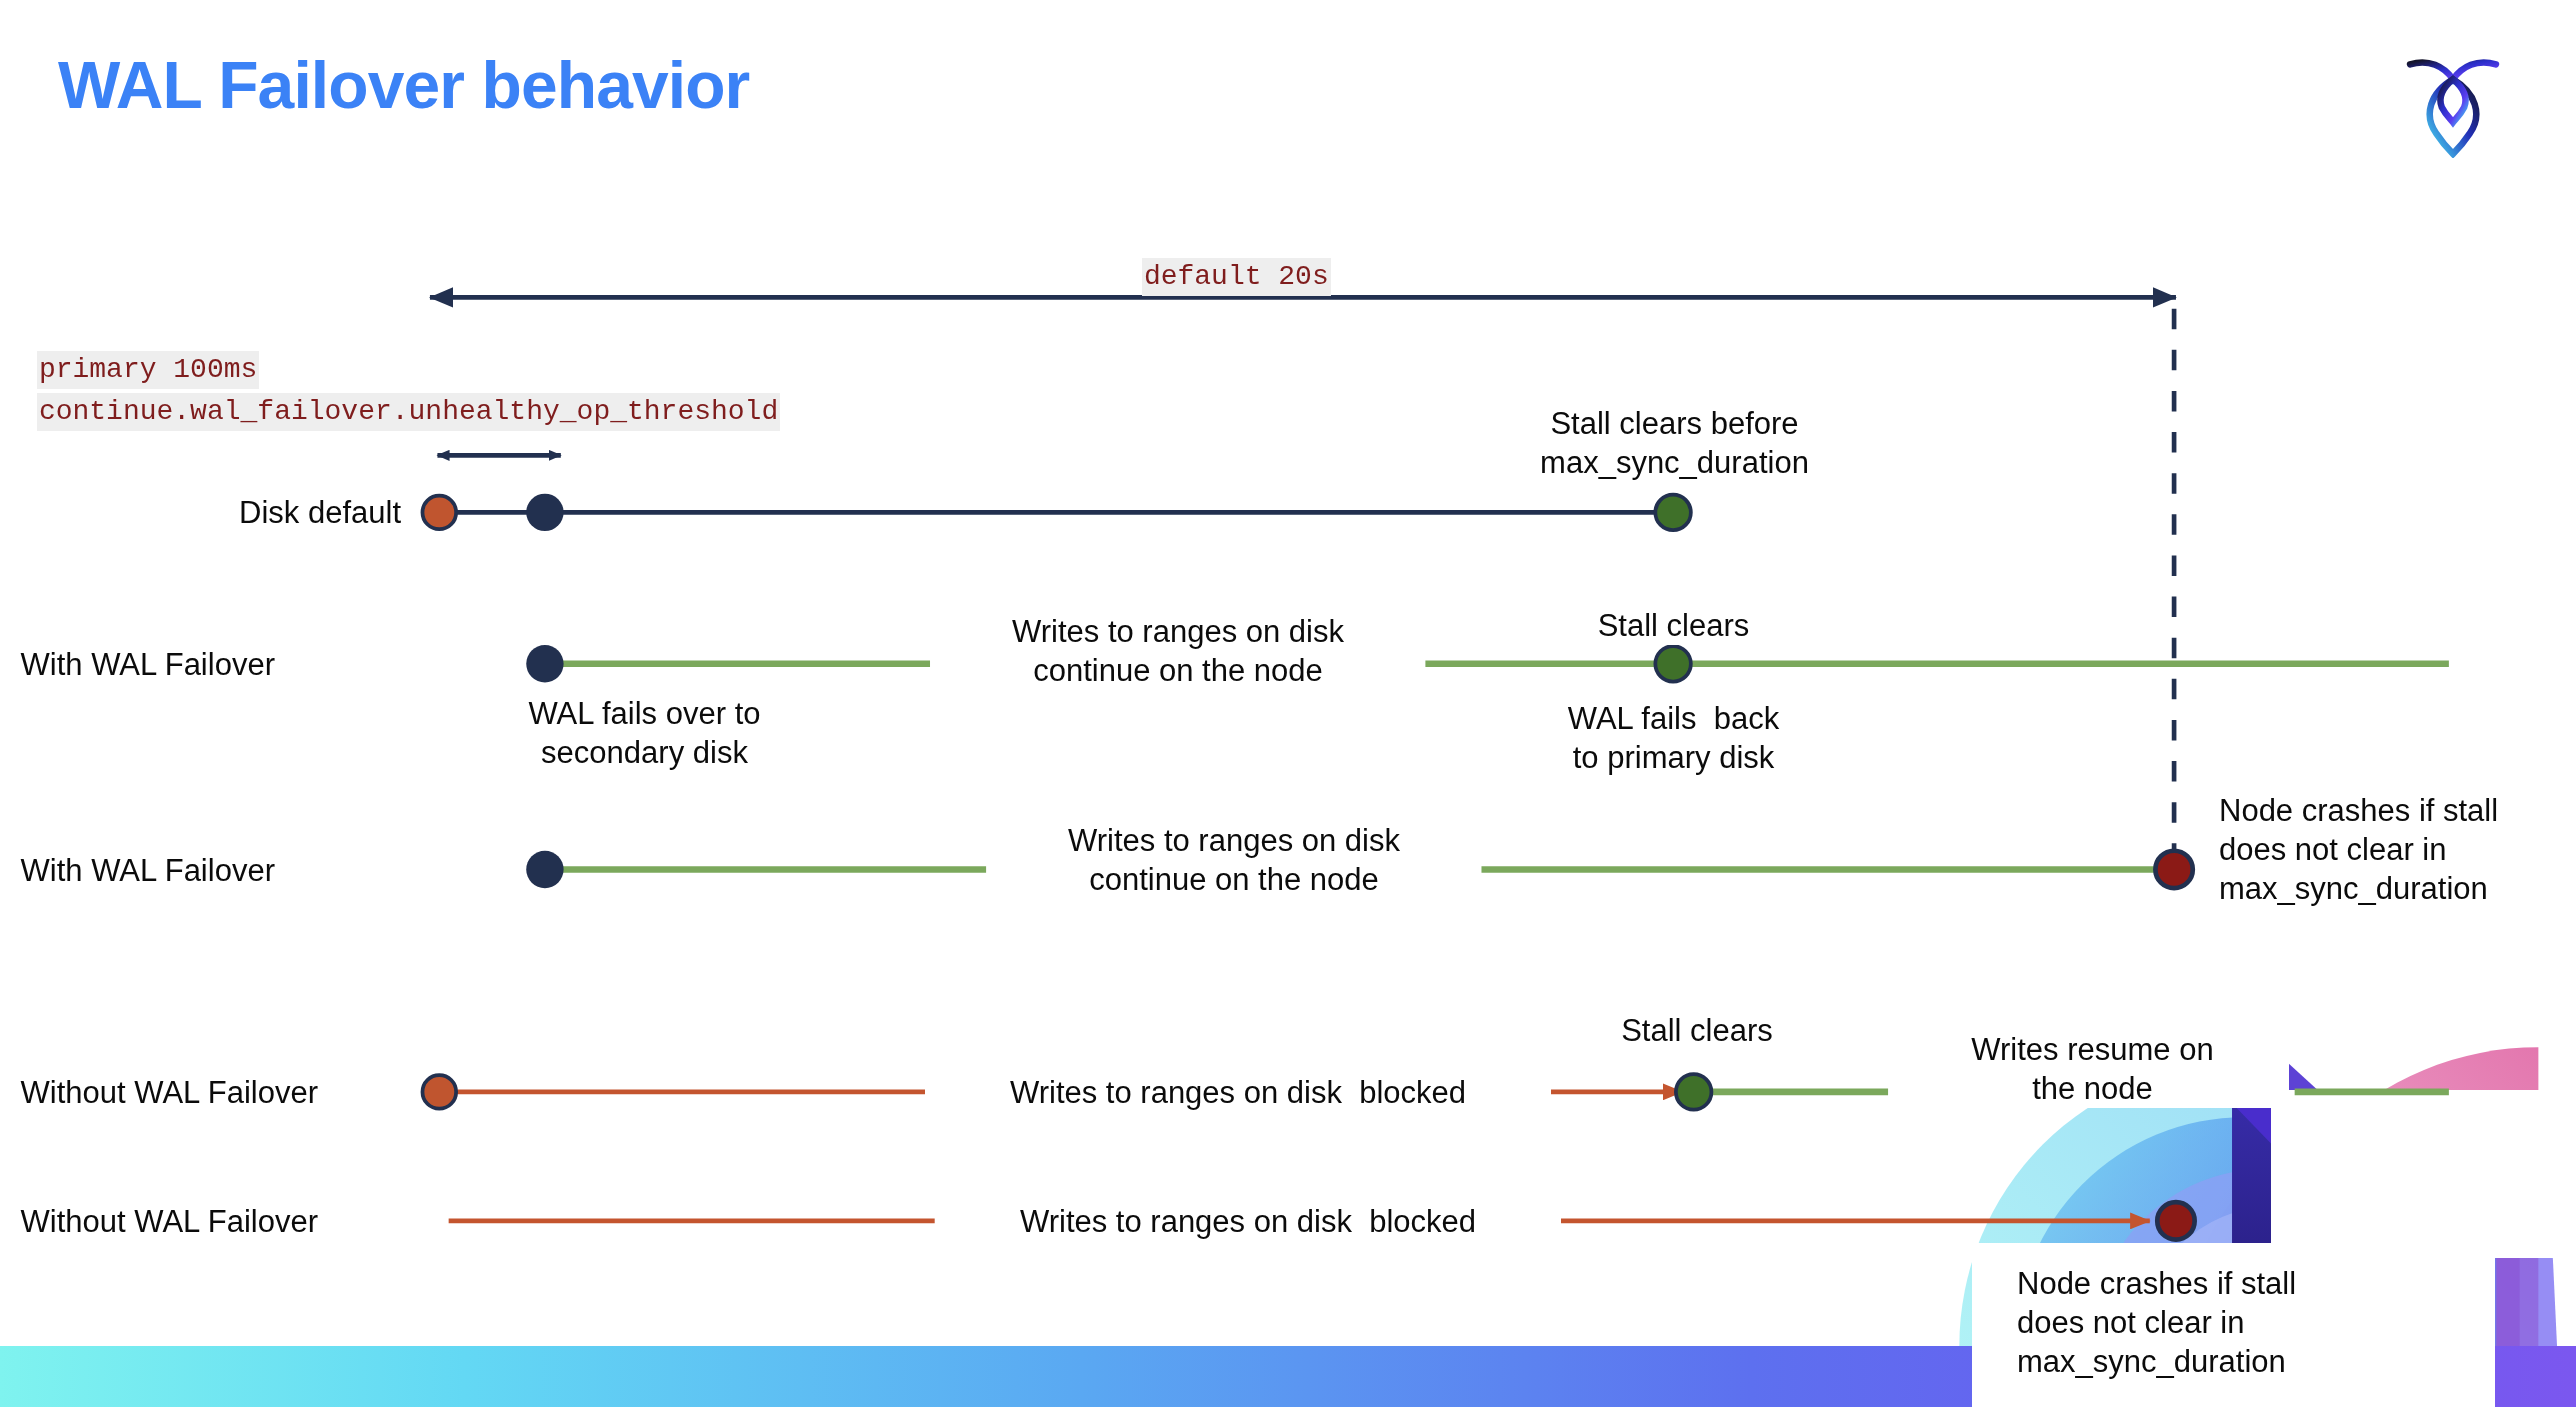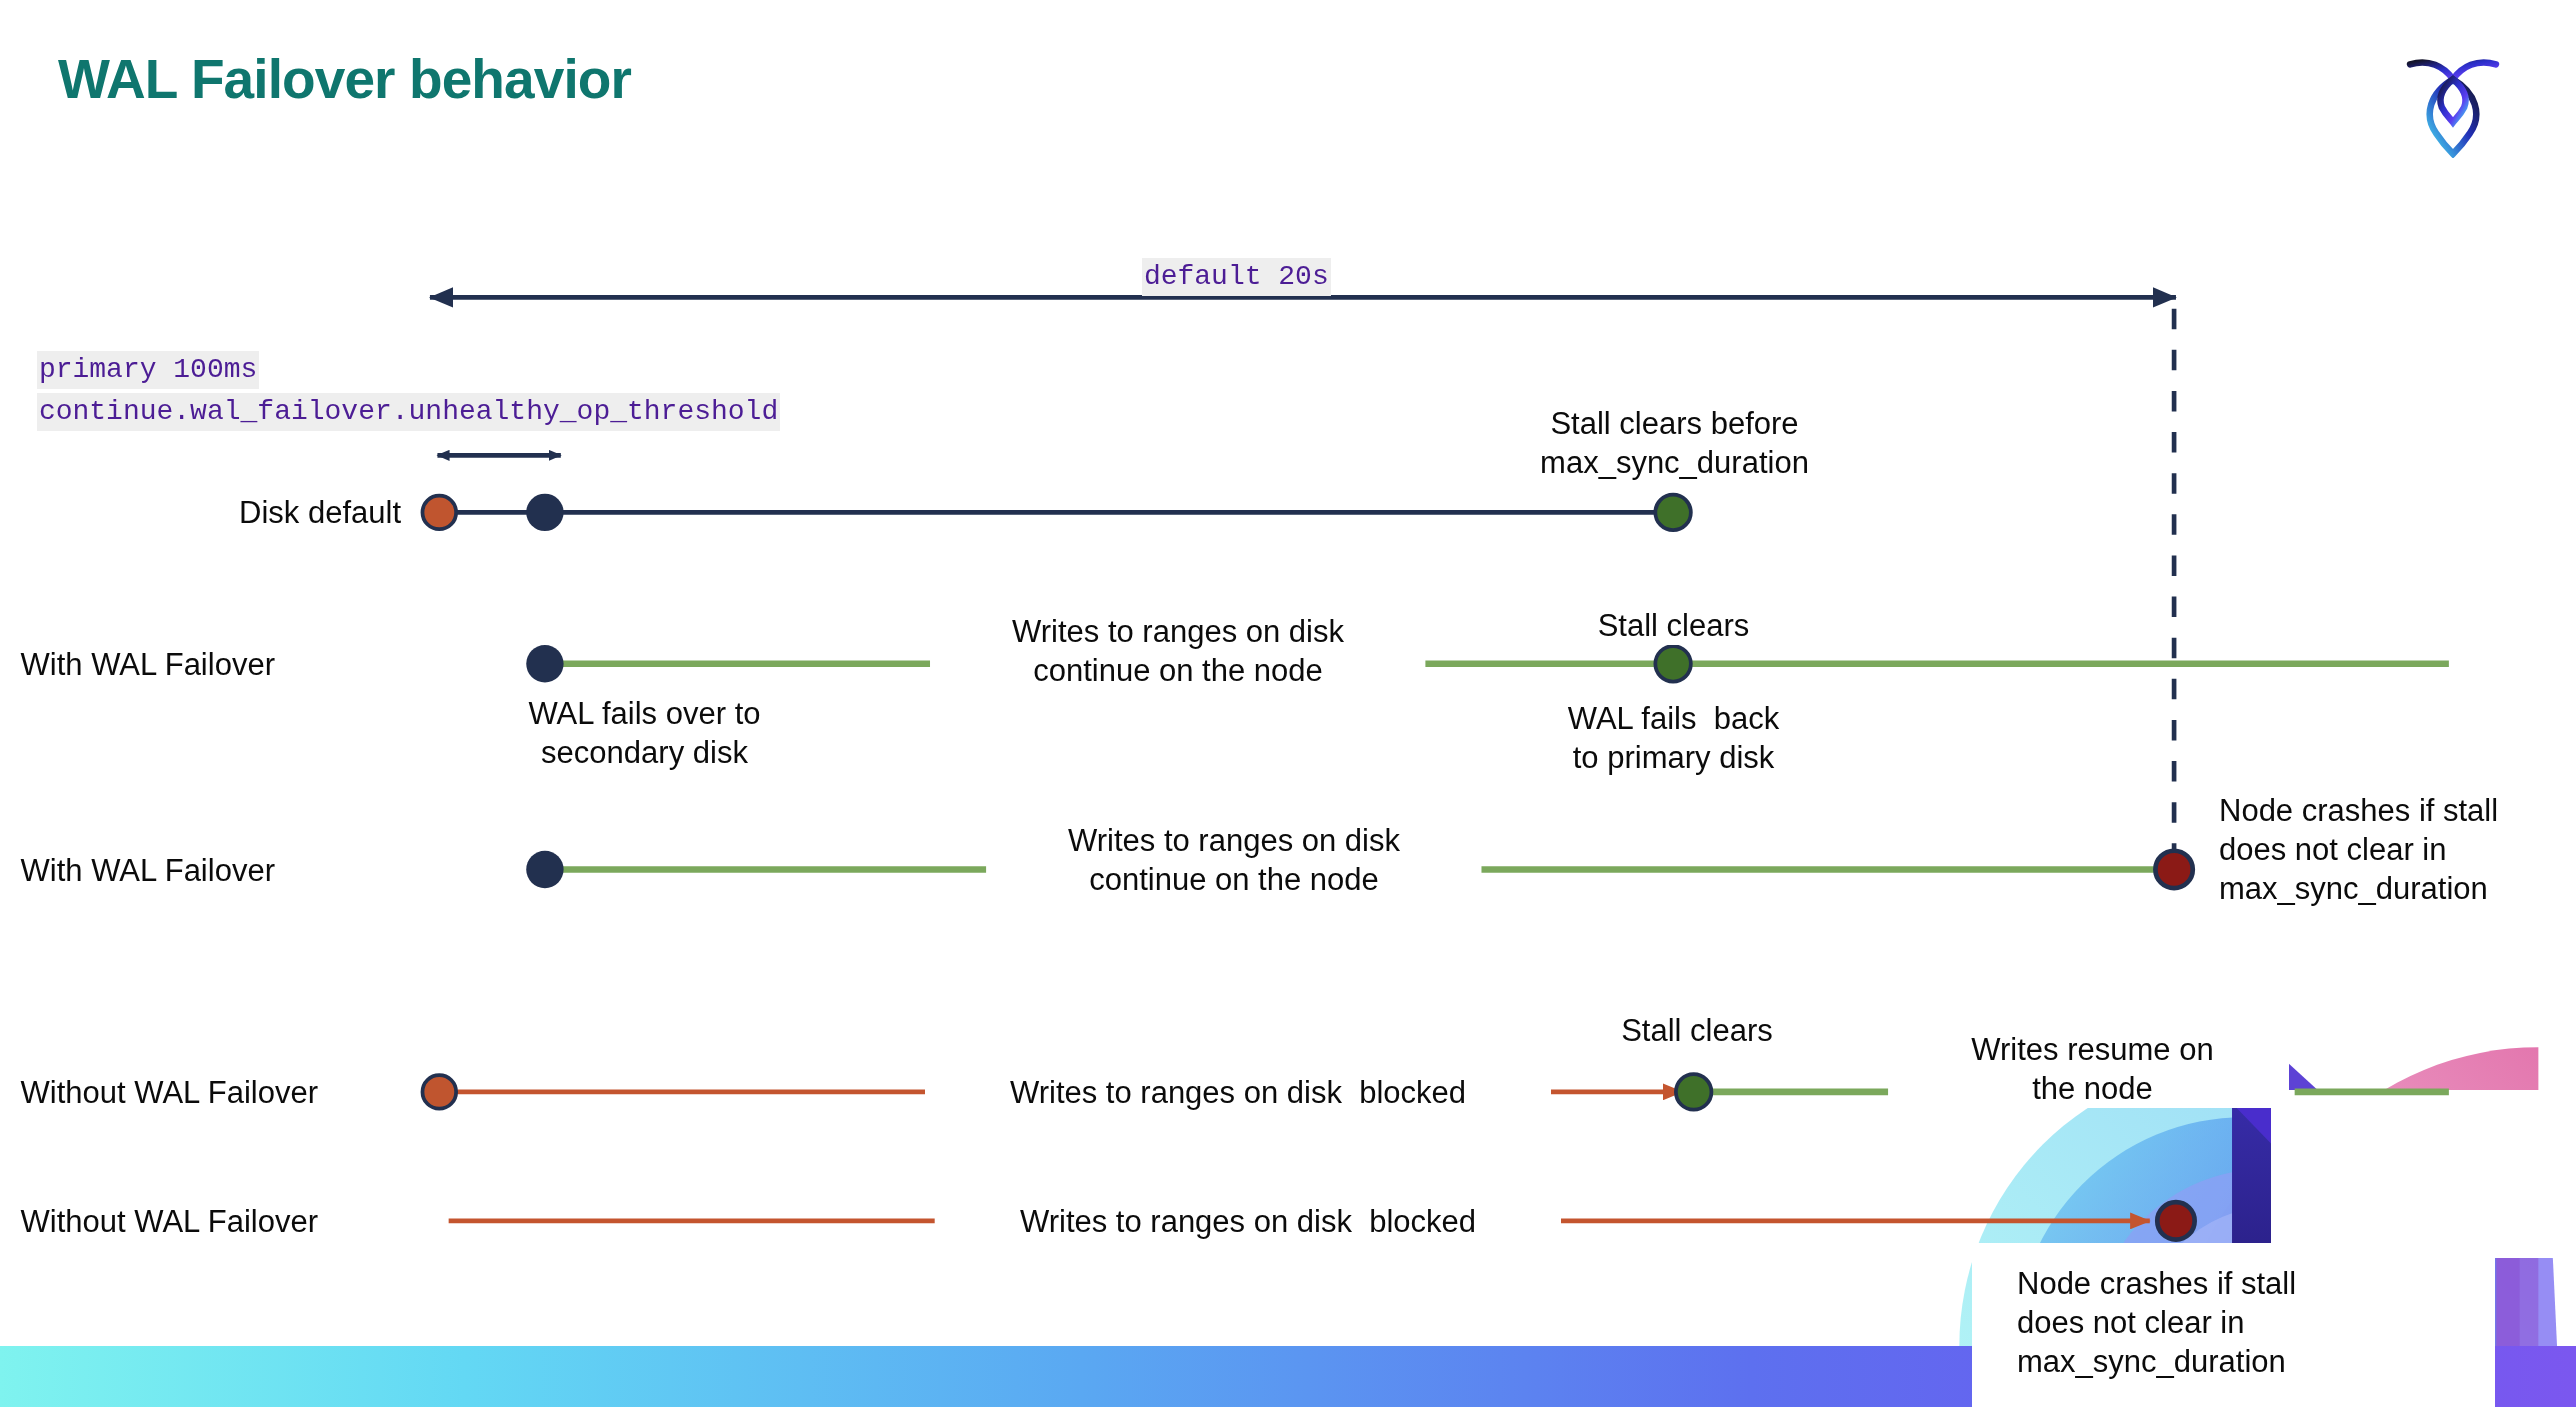--- a/index.html
+++ b/index.html
@@ -15,33 +15,33 @@
   
   #deco{position:absolute;right:0;bottom:62px;width:673px;height:523px;overflow:hidden;pointer-events:none;}
   #bottombar{
     position:absolute;left:0;bottom:0;width:100%;height:62px;
     background:linear-gradient(90deg,#7ff3ef 0%,#63d8f4 18%,#5aa8f2 42%,#5d70ef 68%,#6a5cf0 86%,#7b57ef 100%);
   }
 
   
   #title{
     position:absolute;left:58px;top:47px;
-    font-size:55px;font-weight:bold;letter-spacing:-0.9px;color:#0f766e;
+    font-size:66px;font-weight:bold;letter-spacing:-0.9px;color:#3b82f6;
     font-family:"Liberation Sans", sans-serif;
     white-space:nowrap;
   }
 
   
   #logo{position:absolute;left:2397px;top:36px;width:112px;height:122px;}
 
   
   .code{
     position:absolute;
     font-family:"Liberation Mono","DejaVu Sans Mono",monospace;
-    font-size:28px;color:#4c1d95;background:#eeeeee;
+    font-size:28px;color:#7f1d1d;background:#eeeeee;
     white-space:nowrap;line-height:1.28;padding:0.9px 1.9px;
   }
 
   
   .lbl{
     position:absolute;color:#0b0b0b;
     font-family:"Liberation Sans", sans-serif;
     font-size:31px;line-height:1.26;white-space:pre;
   }
   .lbl.ctr{text-align:center;}

